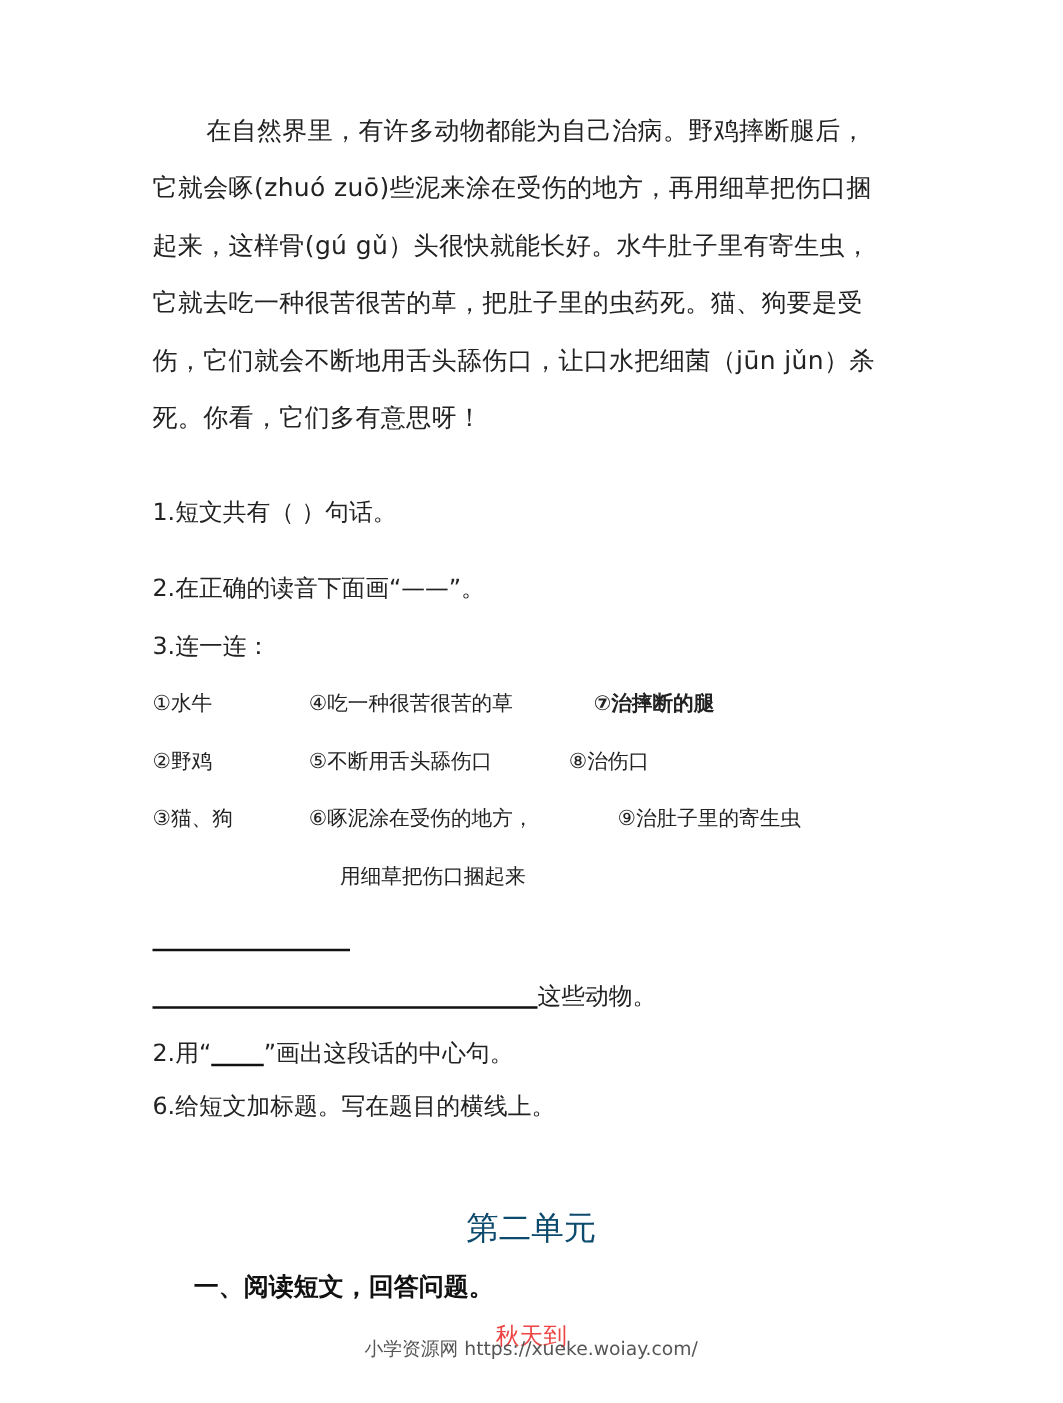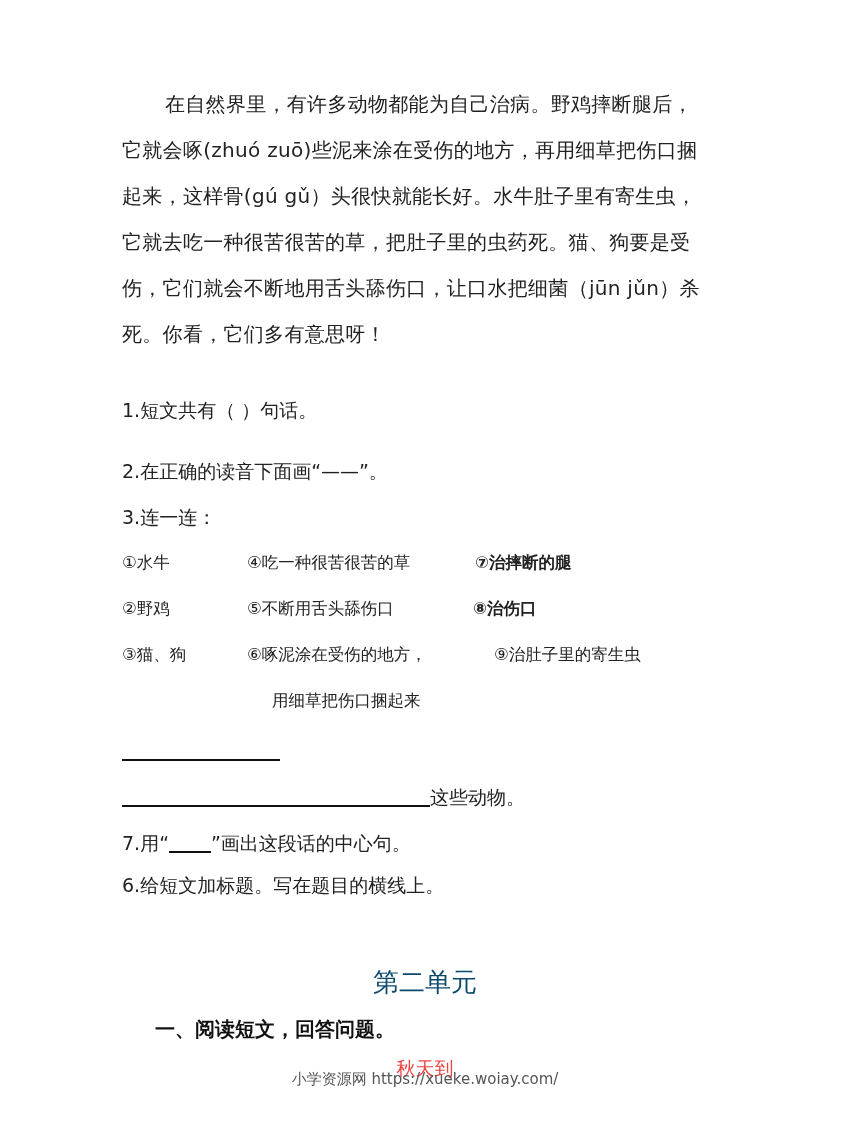--- a/index.html
+++ b/index.html
@@ -35,32 +35,32 @@
     <div class="m" style="left:122px;top:554px;">①水牛</div>
     <div class="m" style="left:122px;top:600px;">②野鸡</div>
     <div class="m" style="left:122px;top:646px;">③猫、狗</div>
 
     <div class="m" style="left:247px;top:554px;">④吃一种很苦很苦的草</div>
     <div class="m" style="left:247px;top:600px;">⑤不断用舌头舔伤口</div>
     <div class="m" style="left:247px;top:646px;">⑥啄泥涂在受伤的地方，</div>
     <div class="m" style="left:272px;top:692px;">用细草把伤口捆起来</div>
 
     <div class="m" style="left:475px;top:554px;font-weight:bold;">⑦治摔断的腿</div>
-    <div class="m" style="left:473px;top:600px;font-weight:bold;">⑧治伤口</div>
+    <div class="m" style="left:455px;top:600px;">⑧治伤口</div>
     <div class="m" style="left:494px;top:646px;">⑨治肚子里的寄生虫</div>
   </div>
 
   <div class="q" style="top:737px;">
     <span class="blank" style="width:158px;height:22px;"></span>
   </div>
   <div class="q" style="top:783px;">
     <span class="blank" style="width:308px;height:22px;"></span><span>这些动物。</span>
   </div>
   <div class="q" style="top:829px;">
-    <span>7.用“</span><span class="blank" style="width:42px;height:22px;"></span><span>”画出这段话的中心句。</span>
+    <span>2.用“</span><span class="blank" style="width:42px;height:22px;"></span><span>”画出这段话的中心句。</span>
   </div>
   <div class="q" style="top:875px;">6.给短文加标题。写在题目的横线上。</div>
 </div>
 
 <div class="heading-red">第二单元</div>
 <div class="heading-bold">一、阅读短文，回答问题。</div>
 <div class="title-gold">秋天到</div>
 <div class="watermark">小学资源网 https://xueke.woiay.com/</div>
 
 </body></html>

